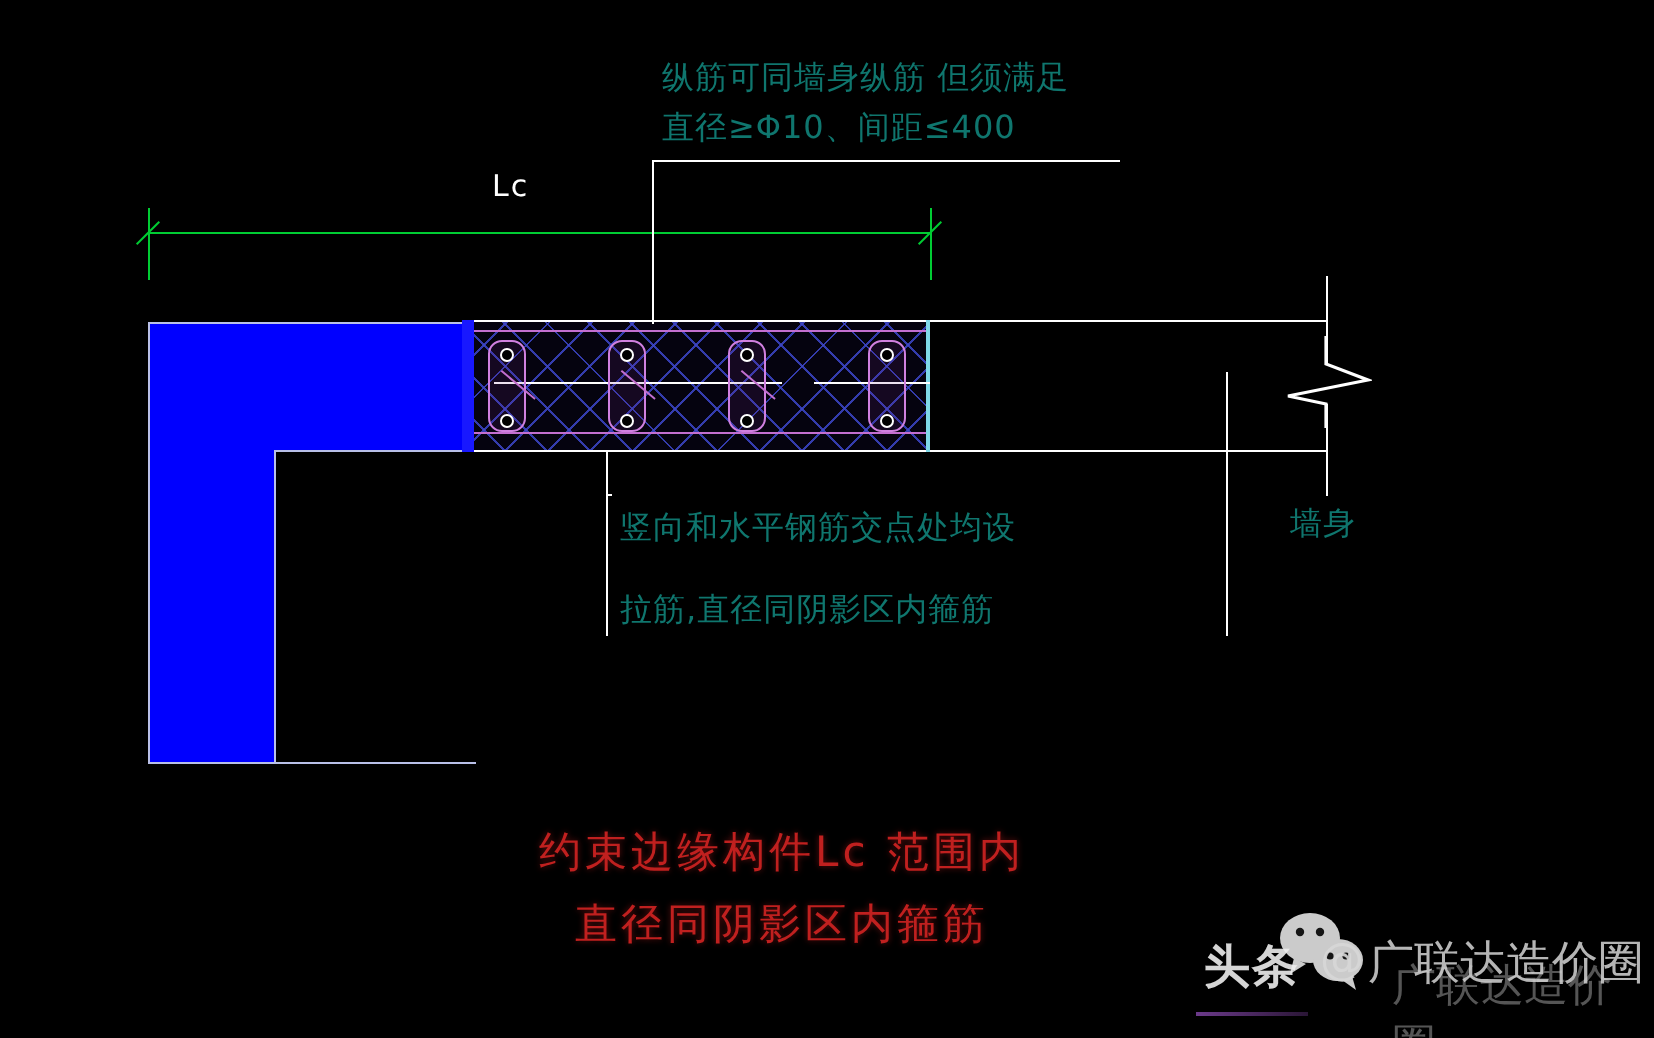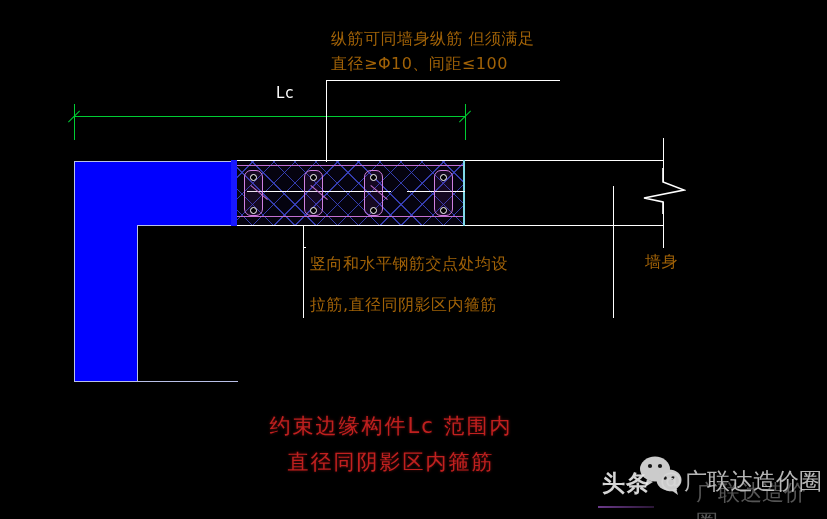--- a/index.html
+++ b/index.html
@@ -34,21 +34,21 @@
   .diag{position:absolute;height:1px;background:#c36fd0;transform-origin:0 0;}
 
   
   #dim .dline{position:absolute;background:#00cc33;}
   #dim .tick{position:absolute;width:16px;height:1px;background:#00cc33;
              transform:rotate(-45deg);transform-origin:50% 50%;}
   #dim .ext{position:absolute;width:1px;background:#00cc33;}
   #dimlabel{position:absolute;color:#ffffff;font-size:15px;letter-spacing:1px;}
 
   
-  .note{position:absolute;color:#a16207;font-size:16px;line-height:23px;
+  .note{position:absolute;color:#0f766e;font-size:16px;line-height:23px;
         white-space:nowrap;letter-spacing:.5px;}
   .note-line{position:absolute;background:#ffffff;height:1px;}
 
   
   #breaksym{position:absolute;left:640px;top:168px;width:46px;height:46px;}
 
   
   #title{position:absolute;left:0;top:408px;width:782px;text-align:center;}
   #title div{color:#c0201f;font-size:21px;line-height:36px;letter-spacing:2px;
              text-shadow:0 0 3px rgba(190,30,30,.55);}
@@ -127,24 +127,24 @@
   <div class="vline" style="left:613px;top:186px;height:132px;"></div>
   <div class="note" style="left:645px;top:250px;text-align:right;">墙身</div>
 
   <div id="dim">
     <div class="dline" style="left:74px;top:116px;width:392px;height:1px;"></div>
     <div class="ext" style="left:74px;top:104px;height:36px;"></div>
     <div class="ext" style="left:465px;top:104px;height:36px;"></div>
     <div class="tick" style="left:66px;top:116px;"></div>
     <div class="tick" style="left:457px;top:116px;"></div>
   </div>
-  <div id="dimlabel" style="left:276px;top:84px;">Lc</div>
+  <div id="dimlabel" style="left:246px;top:84px;">Lc</div>
 
   <div class="note" style="left:331px;top:27px;">纵筋可同墙身纵筋 但须满足</div>
-  <div class="note" style="left:331px;top:52px;">直径≥Φ10、间距≤100</div>
+  <div class="note" style="left:331px;top:52px;">直径≥Φ10、间距≤400</div>
   <div class="note-line" style="left:326px;top:80px;width:234px;"></div>
   <div class="vline" style="left:326px;top:80px;height:82px;"></div>
 
   <div class="vline" style="left:303px;top:226px;height:92px;"></div>
   <div class="note-line" style="left:303px;top:247px;width:3px;"></div>
   <div class="note" style="left:310px;top:252px;">竖向和水平钢筋交点处均设</div>
   <div class="note" style="left:310px;top:293px;">拉筋,直径同阴影区内箍筋</div>
 
   <div id="title">
     <div>约束边缘构件Lc 范围内</div>

